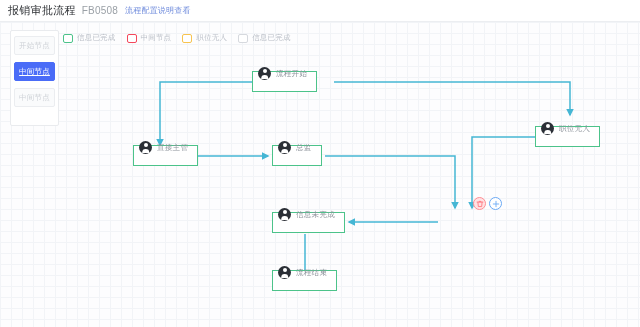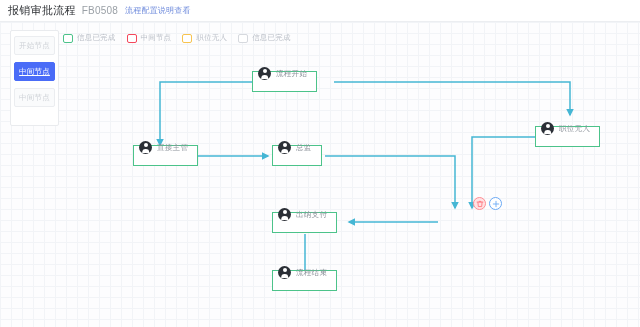--- a/index.html
+++ b/index.html
@@ -176,21 +176,21 @@
       </span>
       <span class="act-btn act-add">
         <svg width="8" height="8" viewBox="0 0 10 10" aria-hidden="true">
           <path d="M5,1.6 V8.4 M1.6,5 H8.4" stroke="#6aa9f5" stroke-width="1.1" stroke-linecap="round"></path>
         </svg>
       </span>
     </div>
 
     <div class="node" style="left:272px;top:190px;">
       <span class="avatar"></span>
-      <span class="nlabel">出纳支付</span>
+      <span class="nlabel">信息未完成</span>
     </div>
 
     <div class="node" style="left:272px;top:248px;">
       <span class="avatar"></span>
       <span class="nlabel">流程结束</span>
     </div>
 
   </div>
 
   <div id="legend">

